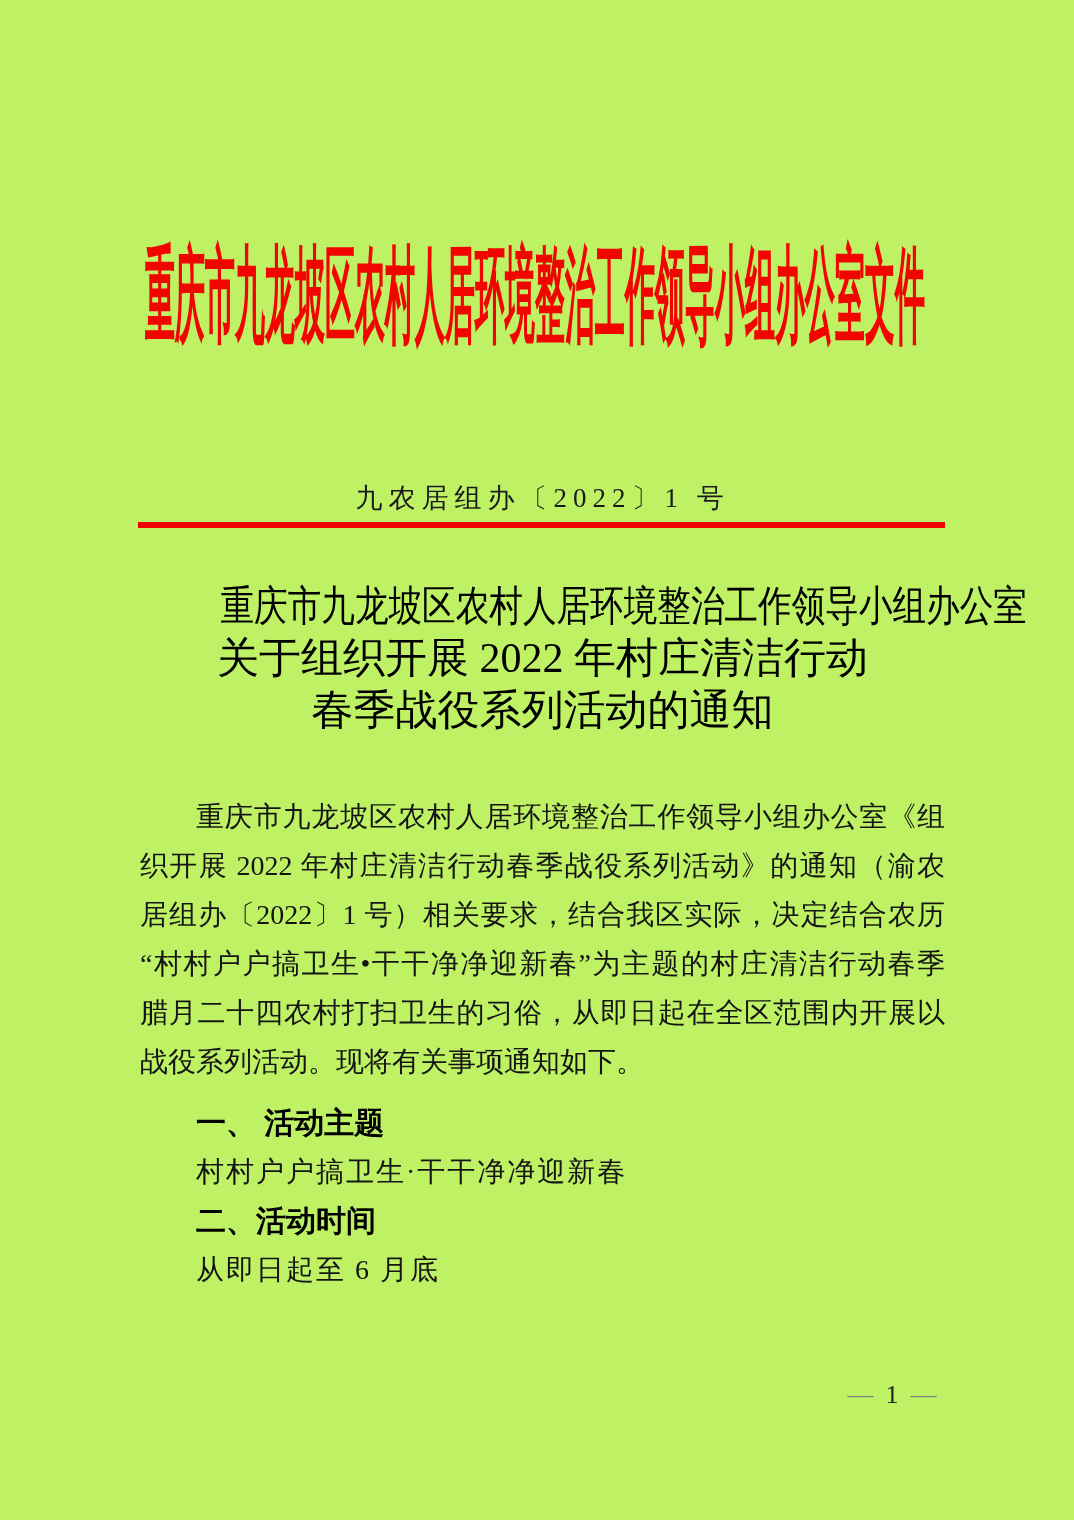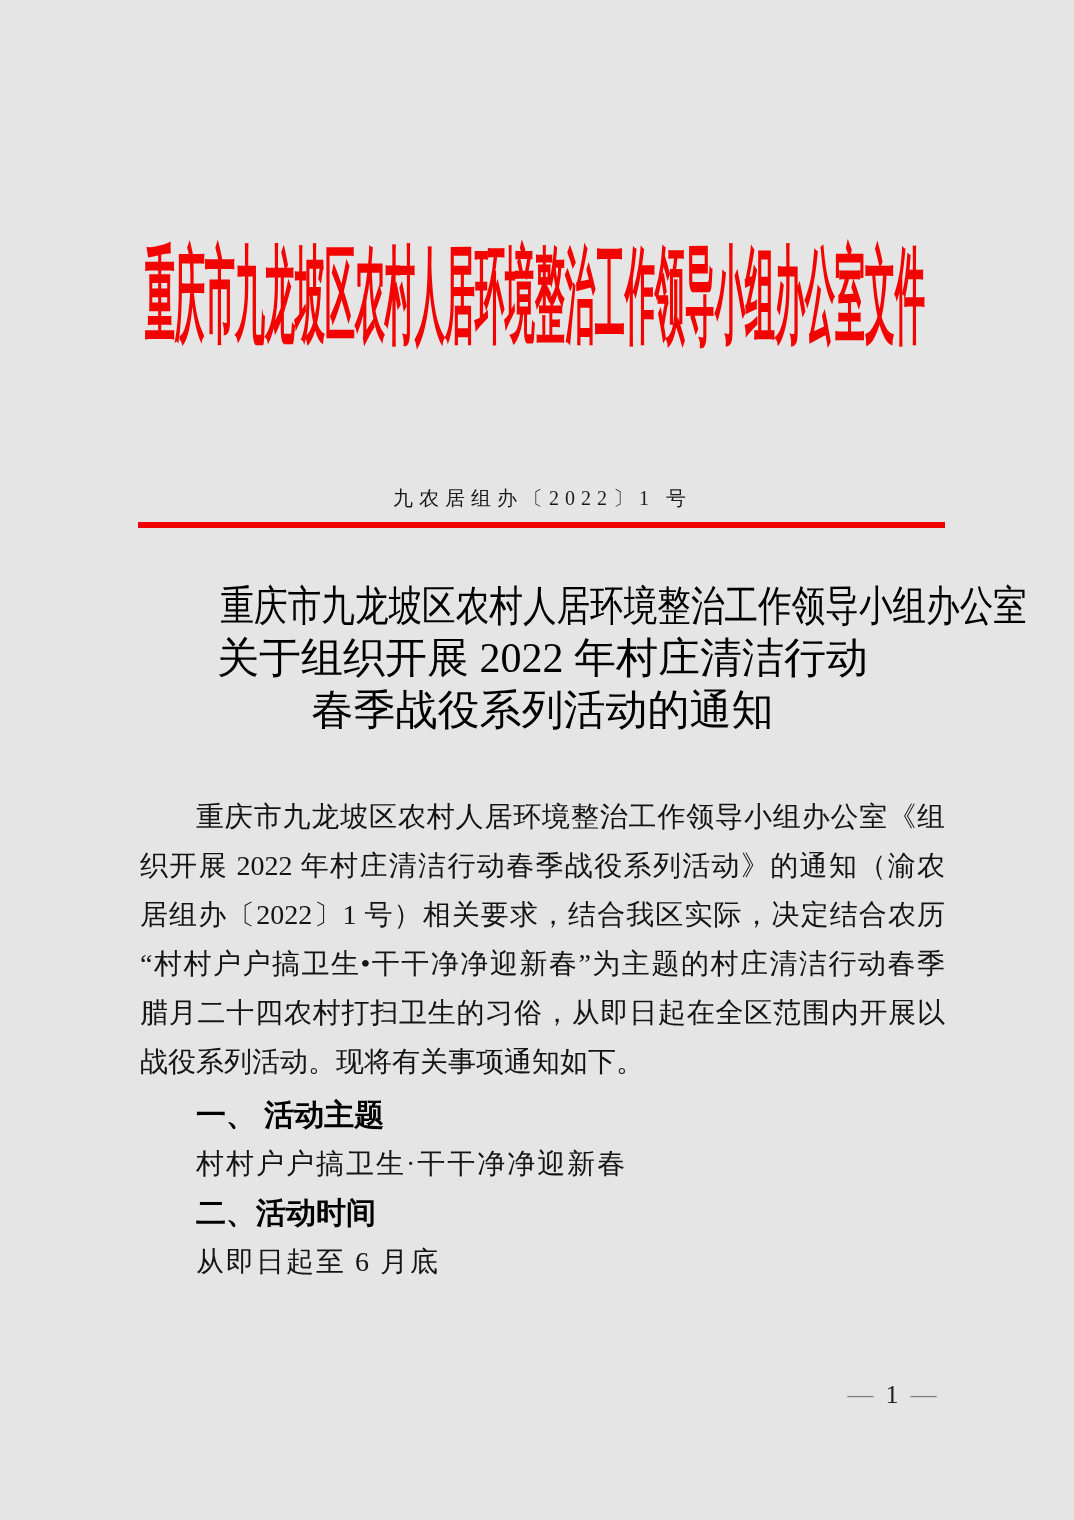--- a/index.html
+++ b/index.html
@@ -1,20 +1,20 @@
 <!DOCTYPE html>
 <html><head>
 <meta charset="utf-8">
 <style>
   html, body { margin: 0; padding: 0; background: #ffffff; }
   .page {
     position: relative;
     width: 1074px;
     height: 1520px;
-    background: #e5e5e5;
+    background: #bef264;
     overflow: hidden;
     font-family: "Liberation Serif", serif;
     color: #111111;
   }
 
   
   .banner {
     position: absolute;
     top: 240px;
     left: 145px;
@@ -33,21 +33,21 @@
     transform-origin: top left;
   }
 
   
   .doc-number {
     position: absolute;
     top: 481px;
     left: 140px;
     width: 805px;
     text-align: center;
-    font-size: 20px;
+    font-size: 27px;
     line-height: 34px;
     letter-spacing: 6px;
     color: #1a1a1a;
   }
 
   
   .red-rule {
     position: absolute;
     top: 522px;
     left: 138px;
@@ -88,21 +88,21 @@
 
   .section-heading {
     font-family: "Liberation Sans", sans-serif;
     font-weight: bold;
     font-size: 30px;
     height: 49px;
     line-height: 46px;
     padding-left: 56px;
     color: #000000;
   }
-  .section-heading.first { margin-top: 4px; }
+  .section-heading.first { margin-top: 12px; }
   .section-content {
     height: 49px;
     line-height: 46px;
     padding-left: 56px;
     letter-spacing: 2px;
   }
 
   
   .page-footer {
     position: absolute;

